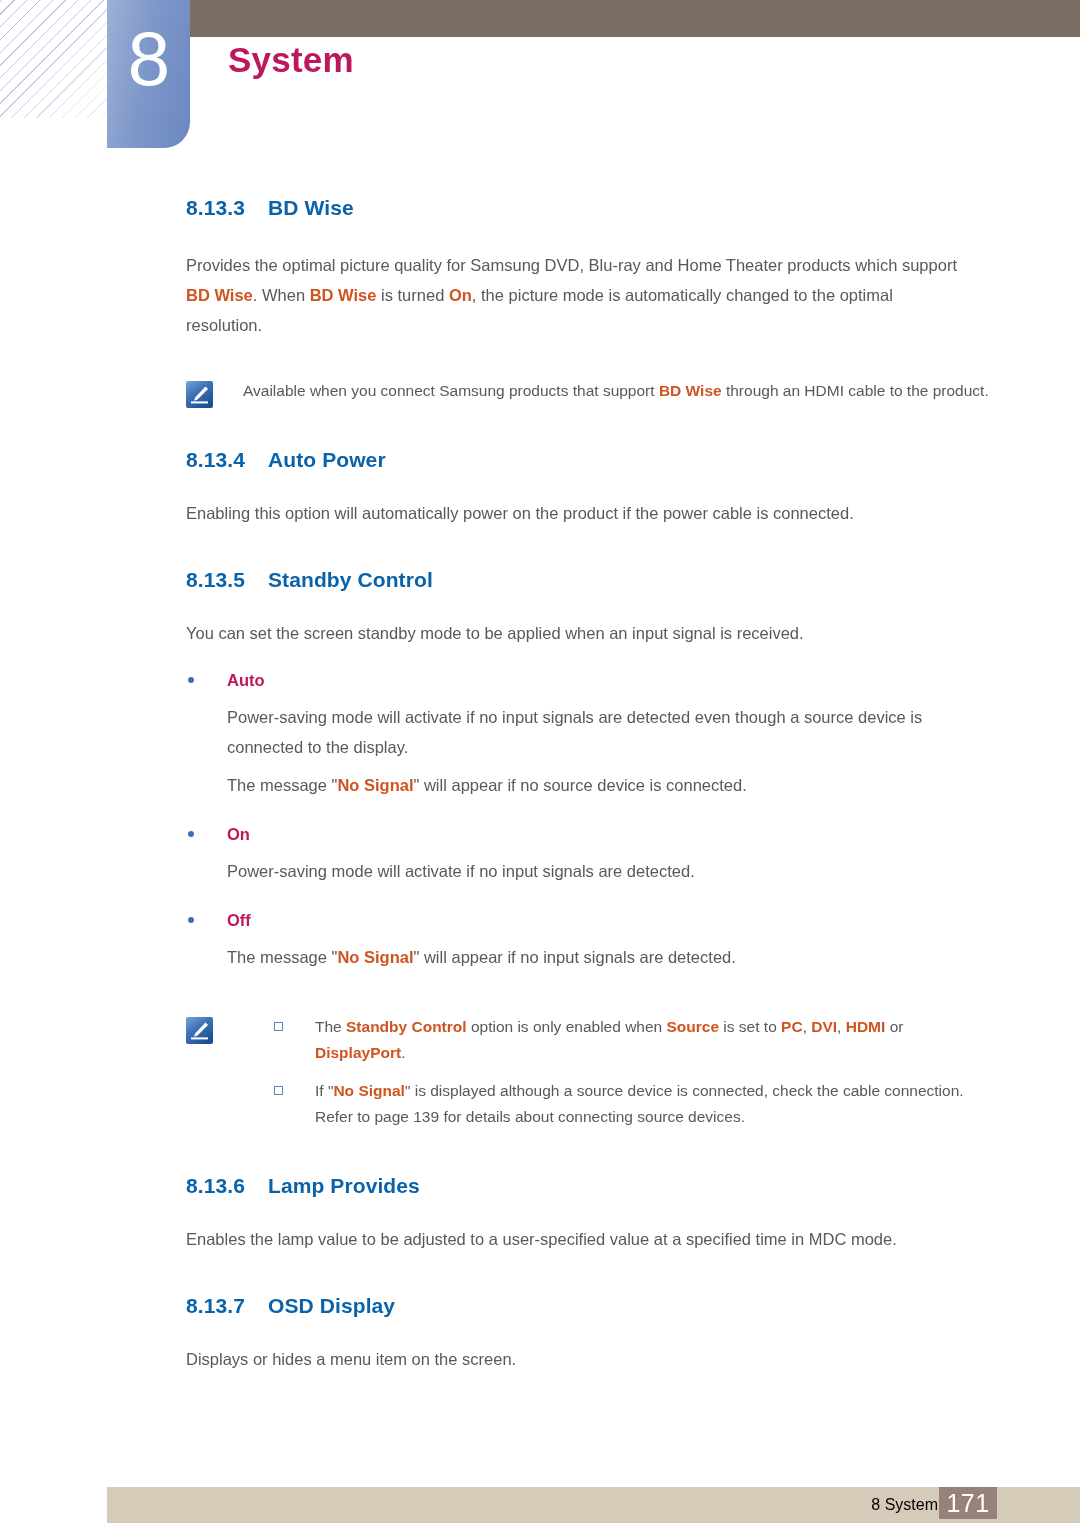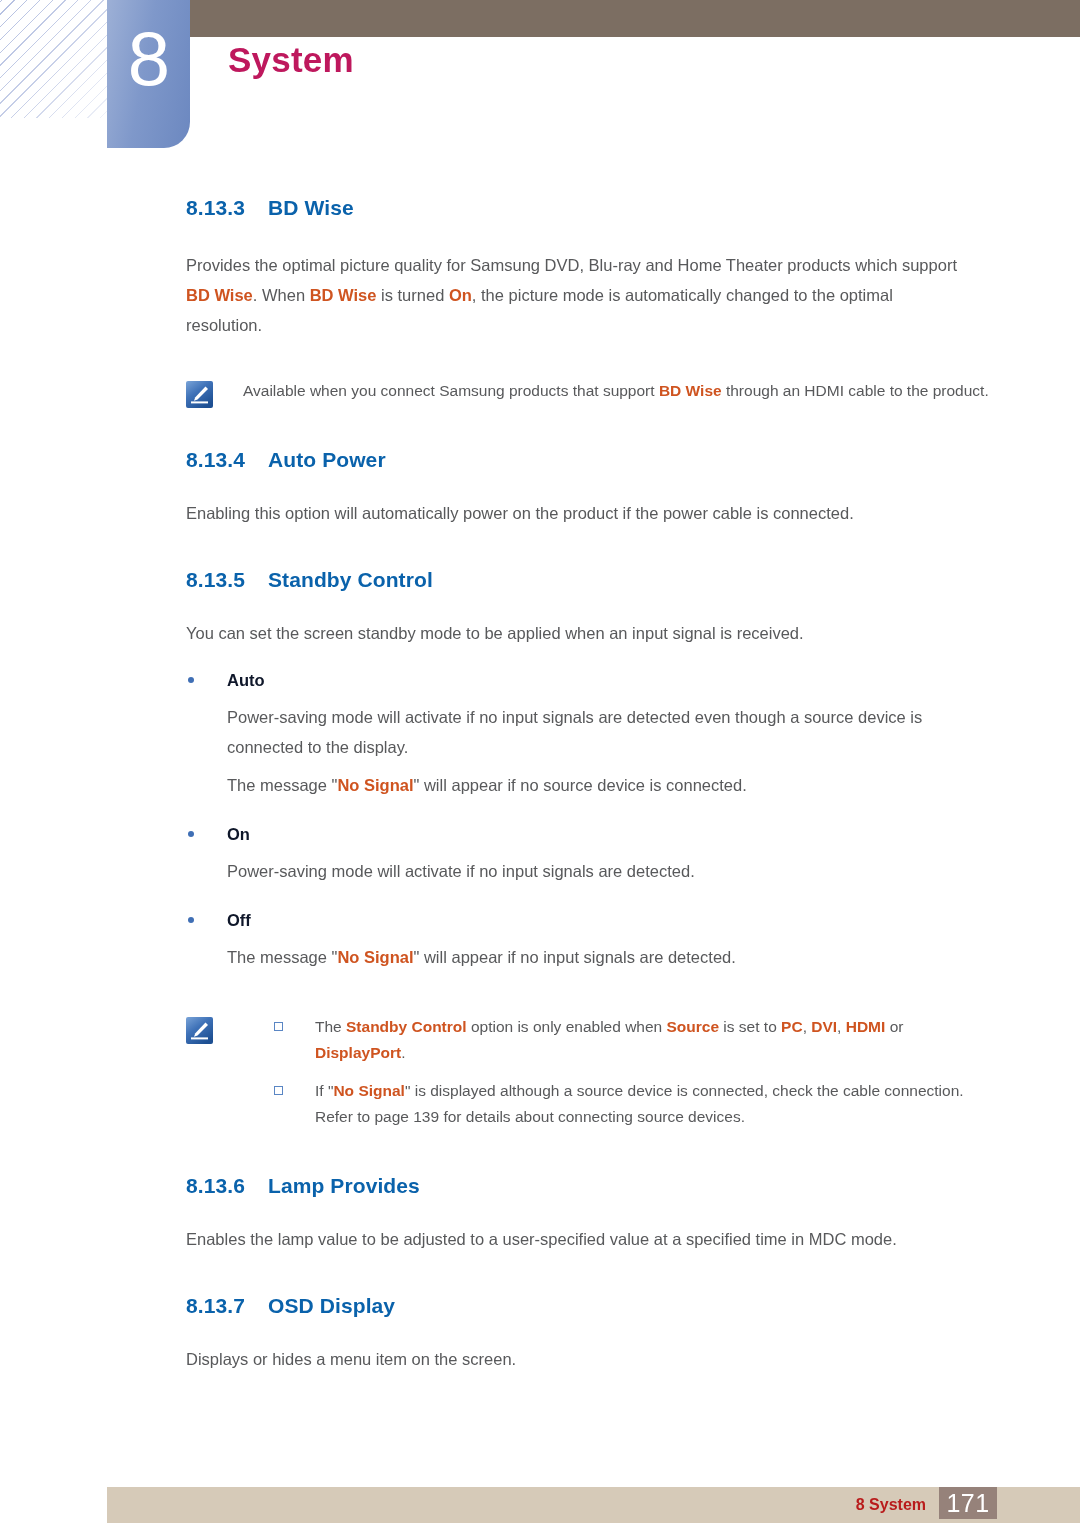--- a/index.html
+++ b/index.html
@@ -119,21 +119,21 @@
     top: 3px;
     width: 27px;
     height: 27px;
   }
   .note-icon svg { display: block; }
 
   
   .bullet-row {
     position: relative;
     padding-left: 227px;
-    color: #0f172a;
+    color: #be185d;
     font-weight: bold;
     font-size: 16.5px;
     line-height: 28px;
   }
   .bullet-dot {
     position: absolute;
     left: 188px;
     top: 11px;
     width: 6px;
     height: 6px;
@@ -179,25 +179,25 @@
   .footer {
     position: absolute;
     left: 107px;
     top: 1487px;
     width: 973px;
     height: 36px;
     background: #d6cab8;
   }
   .footer-label {
     position: absolute;
-    right: 154px;
+    right: 142px;
     top: 9px;
     font-size: 16px;
-    font-weight: bold;
-    color: #b91c1c;
+    font-weight: normal;
+    color: #000000;
     white-space: nowrap;
   }
   .footer-pagebox {
     position: absolute;
     left: 832px;
     top: 0;
     width: 58px;
     height: 32px;
     background: #96827a;
     color: #ffffff;

